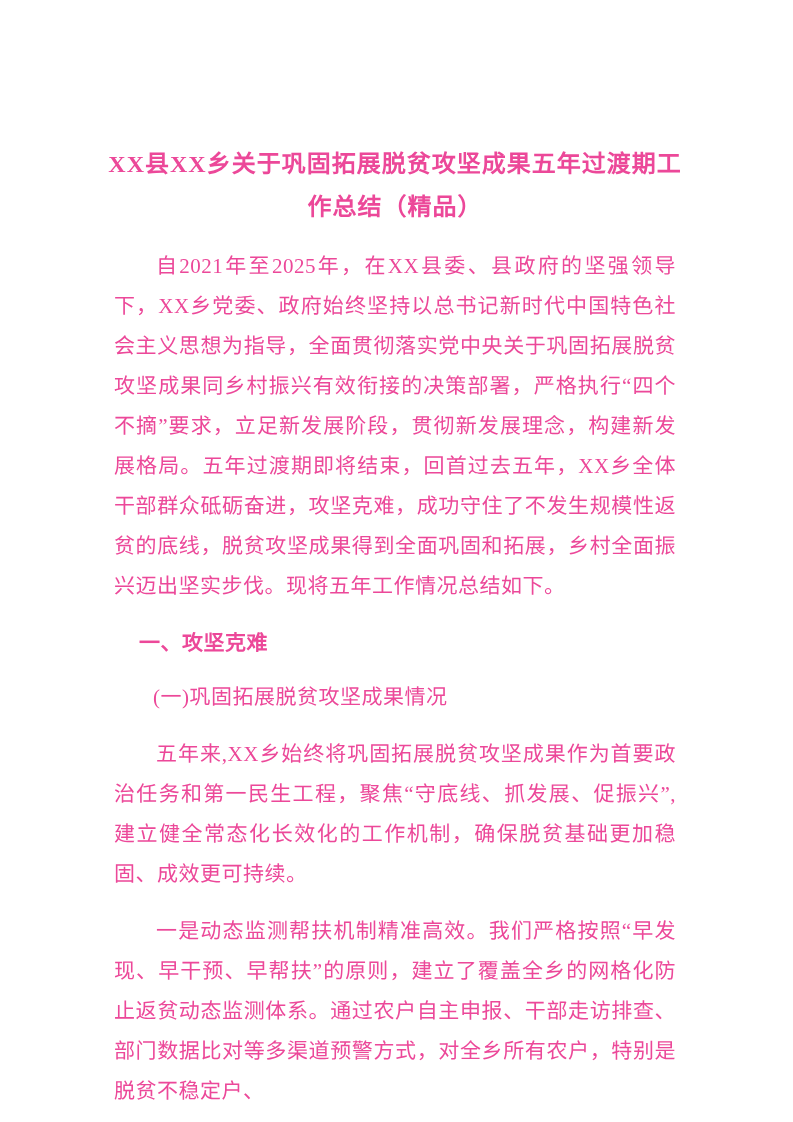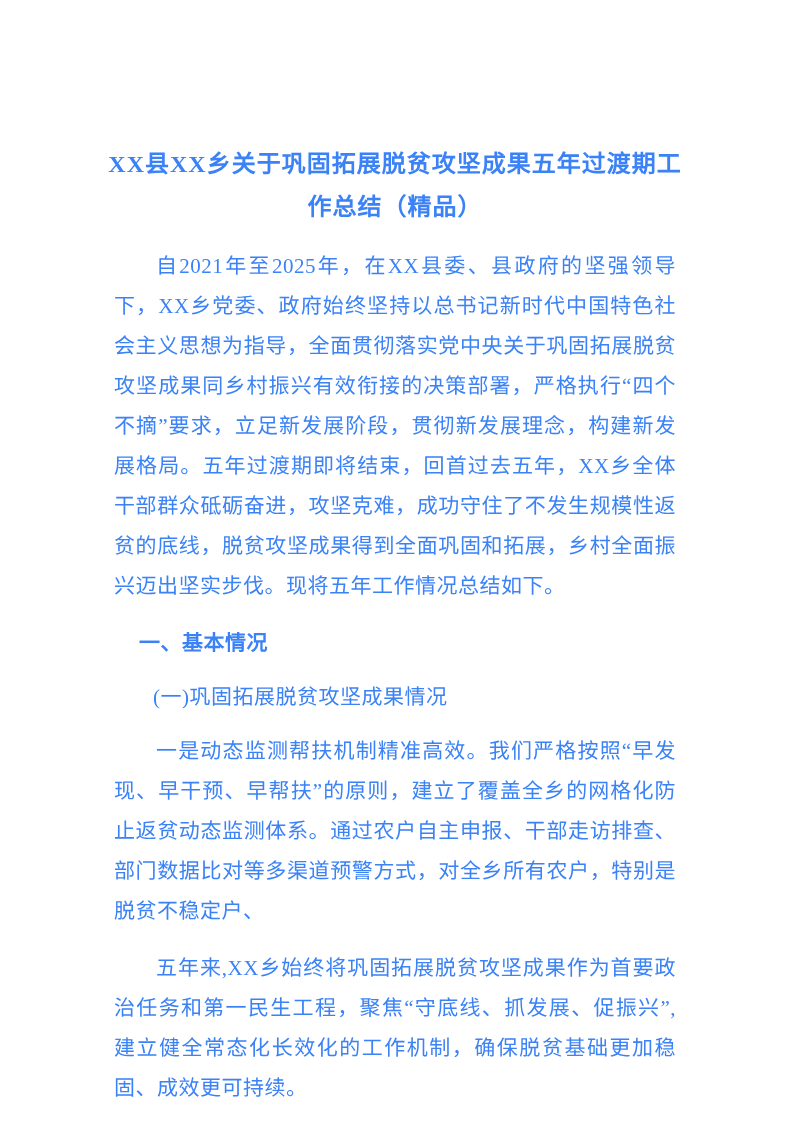--- a/index.html
+++ b/index.html
@@ -5,21 +5,21 @@
   html, body {
     margin: 0;
     padding: 0;
     background: #ffffff;
   }
   .page {
     position: relative;
     width: 793px;
     height: 1122px;
     background: #ffffff;
-    color: #3b82f6;
+    color: #ec4899;
     font-family: "Liberation Serif", "DejaVu Serif", serif;
     box-sizing: border-box;
     padding: 143px 100px 0 97px;
     overflow: hidden;
   }
   .doc-title {
     margin: 0 0 6px 0;
     font-size: 24px;
     font-weight: bold;
     line-height: 43px;
@@ -55,20 +55,20 @@
   }
 </style>
 </head>
 <body>
 
 <div class="page">
   <h1 class="doc-title">XX县XX乡关于巩固拓展脱贫攻坚成果五年过渡期工作总结（精品）</h1>
 
   <p class="para">自2021年至2025年，在XX县委、县政府的坚强领导下，XX乡党委、政府始终坚持以总书记新时代中国特色社会主义思想为指导，全面贯彻落实党中央关于巩固拓展脱贫攻坚成果同乡村振兴有效衔接的决策部署，严格执行“四个不摘”要求，立足新发展阶段，贯彻新发展理念，构建新发展格局。五年过渡期即将结束，回首过去五年，XX乡全体干部群众砥砺奋进，攻坚克难，成功守住了不发生规模性返贫的底线，脱贫攻坚成果得到全面巩固和拓展，乡村全面振兴迈出坚实步伐。现将五年工作情况总结如下。</p>
 
-  <h2 class="heading-l1">一、基本情况</h2>
+  <h2 class="heading-l1">一、攻坚克难</h2>
 
   <h3 class="heading-l2">(一)巩固拓展脱贫攻坚成果情况</h3>
 
+  <p class="para">五年来,XX乡始终将巩固拓展脱贫攻坚成果作为首要政治任务和第一民生工程，聚焦“守底线、抓发展、促振兴”,建立健全常态化长效化的工作机制，确保脱贫基础更加稳固、成效更可持续。</p>
+
   <p class="para lead-in">一是动态监测帮扶机制精准高效。我们严格按照“早发现、早干预、早帮扶”的原则，建立了覆盖全乡的网格化防止返贫动态监测体系。通过农户自主申报、干部走访排查、部门数据比对等多渠道预警方式，对全乡所有农户，特别是脱贫不稳定户、</p>
-
-  <p class="para">五年来,XX乡始终将巩固拓展脱贫攻坚成果作为首要政治任务和第一民生工程，聚焦“守底线、抓发展、促振兴”,建立健全常态化长效化的工作机制，确保脱贫基础更加稳固、成效更可持续。</p>
 </div>
 
 </body></html>

